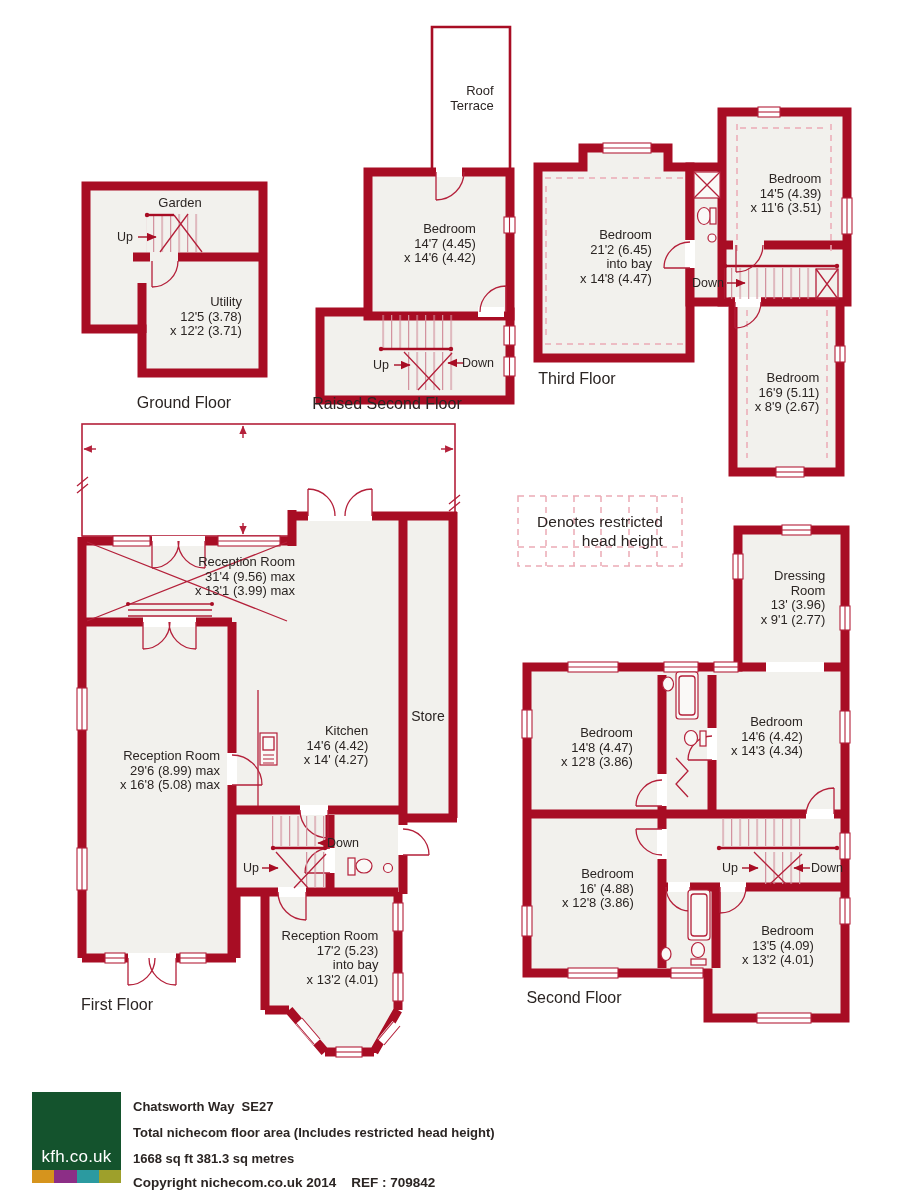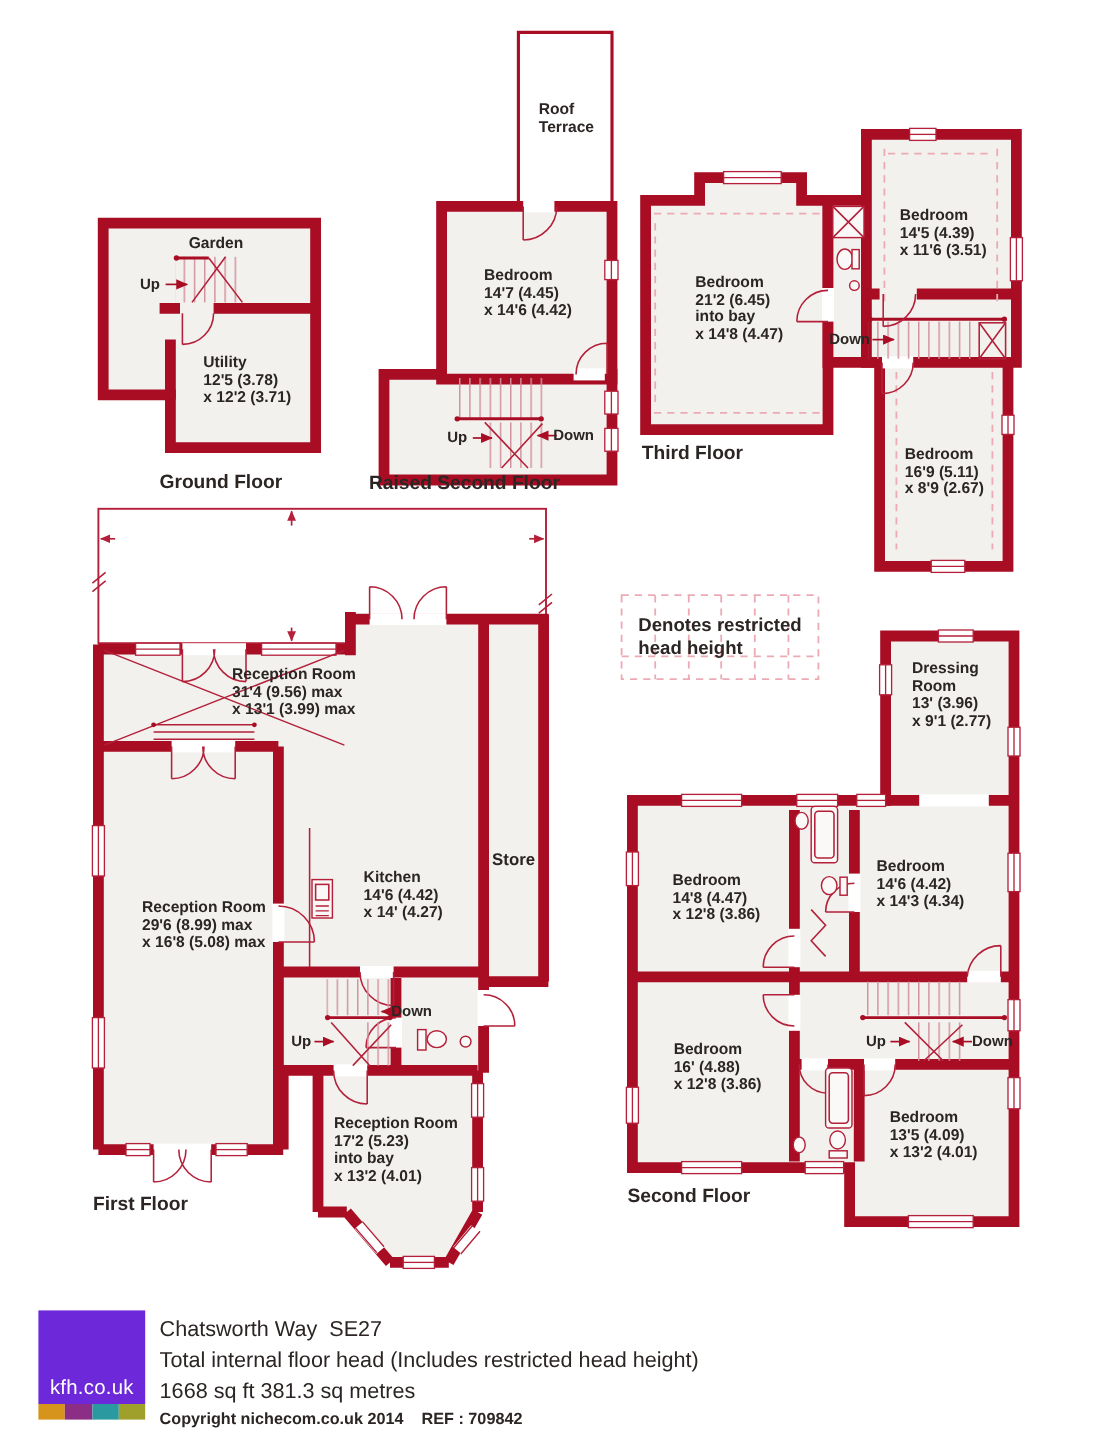--- a/index.html
+++ b/index.html
@@ -1,32 +1,32 @@
 <!DOCTYPE html>
 <html><head>
 <meta charset="utf-8">
 <style>
   html,body{margin:0;padding:0;background:#fff}
   .page{position:relative;width:923px;height:1200px;background:#fff;overflow:hidden;
         font-family:"Liberation Sans",sans-serif;color:#2B2523}
   svg.plan{position:absolute;left:0;top:0}
-  .lbl{position:absolute;transform:translate(-50%,-50%);text-align:left;font-weight:bold;
+  .lbl{position:absolute;transform:translate(-50%,-50%);text-align:right;font-weight:normal;
        font-size:13px;line-height:14.6px;white-space:pre-line;color:#2B2523}
   .small{font-size:12.5px}
   .title{font-size:16px;line-height:17px}
   .store-lbl{font-size:14px}
   .legend-lbl{font-size:15.5px;line-height:19px}
-  .logo{position:absolute;left:32px;top:1092px;width:89px;height:78px;background:#6d28d9;
+  .logo{position:absolute;left:32px;top:1092px;width:89px;height:78px;background:#14532d;
         display:flex;align-items:flex-end;justify-content:center}
   .logo-text{color:#fff;font-size:17px;padding-bottom:3px;letter-spacing:0.2px}
   .strip{position:absolute;left:32px;top:1170px;width:89px;height:13px;display:flex}
   .strip div{flex:1;height:100%}
   .c1{background:#D6941D}.c2{background:#8C2E86}.c3{background:#2B9AA0}.c4{background:#9EA02B}
   .ftext{position:absolute;left:133px;top:1094px}
-  .ft-line{font-weight:normal;font-size:18px;line-height:26px;white-space:pre}
+  .ft-line{font-weight:bold;font-size:13px;line-height:26px;white-space:pre}
   .ft-copy{font-weight:bold;font-size:13.5px;margin-top:3px;white-space:pre}
 </style>
 </head>
 <body>
 
 <div class="page">
 
 <svg class="plan" width="923" height="1200" viewBox="0 0 923 1200">
 <defs>
   <pattern id="st" width="8.5" height="8.5" patternUnits="userSpaceOnUse">
@@ -369,21 +369,21 @@
 x 14' (4.27)</div>
 <div class="lbl store-lbl" style="left:428px;top:716px">Store</div>
 <div class="lbl" style="left:330px;top:958px">Reception Room
 17'2 (5.23)
 into bay
 x 13'2 (4.01)</div>
 <div class="lbl small" style="left:251px;top:868px">Up</div>
 <div class="lbl small" style="left:343px;top:843px">Down</div>
 <div class="lbl title" style="left:117px;top:1004px">First Floor</div>
 
-<div class="lbl" style="left:793px;top:579px">Dressing
+<div class="lbl" style="left:793px;top:598px">Dressing
 Room
 13' (3.96)
 x 9'1 (2.77)</div>
 <div class="lbl" style="left:597px;top:748px">Bedroom
 14'8 (4.47)
 x 12'8 (3.86)</div>
 <div class="lbl" style="left:767px;top:737px">Bedroom
 14'6 (4.42)
 x 14'3 (4.34)</div>
 <div class="lbl" style="left:598px;top:889px">Bedroom
@@ -400,18 +400,18 @@
   <span class="logo-text">kfh.co.uk</span>
 </div>
 <div class="strip">
   <div class="c1"></div>
   <div class="c2"></div>
   <div class="c3"></div>
   <div class="c4"></div>
 </div>
 <div class="ftext">
   <div class="ft-line">Chatsworth Way  SE27</div>
-  <div class="ft-line">Total internal floor head (Includes restricted head height)</div>
+  <div class="ft-line">Total nichecom floor area (Includes restricted head height)</div>
   <div class="ft-line">1668 sq ft 381.3 sq metres</div>
   <div class="ft-copy">Copyright nichecom.co.uk 2014    REF : 709842</div>
 </div>
 
 </div>
 
 </body></html>

